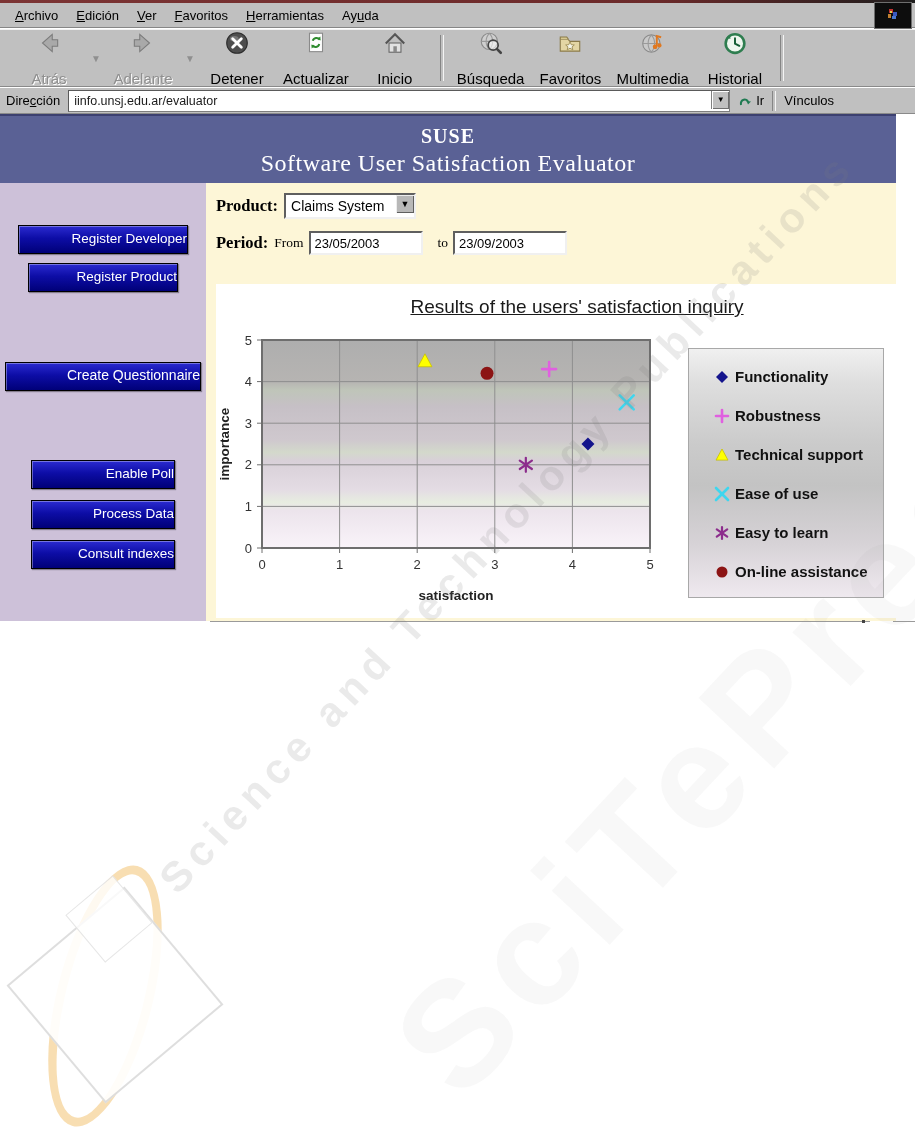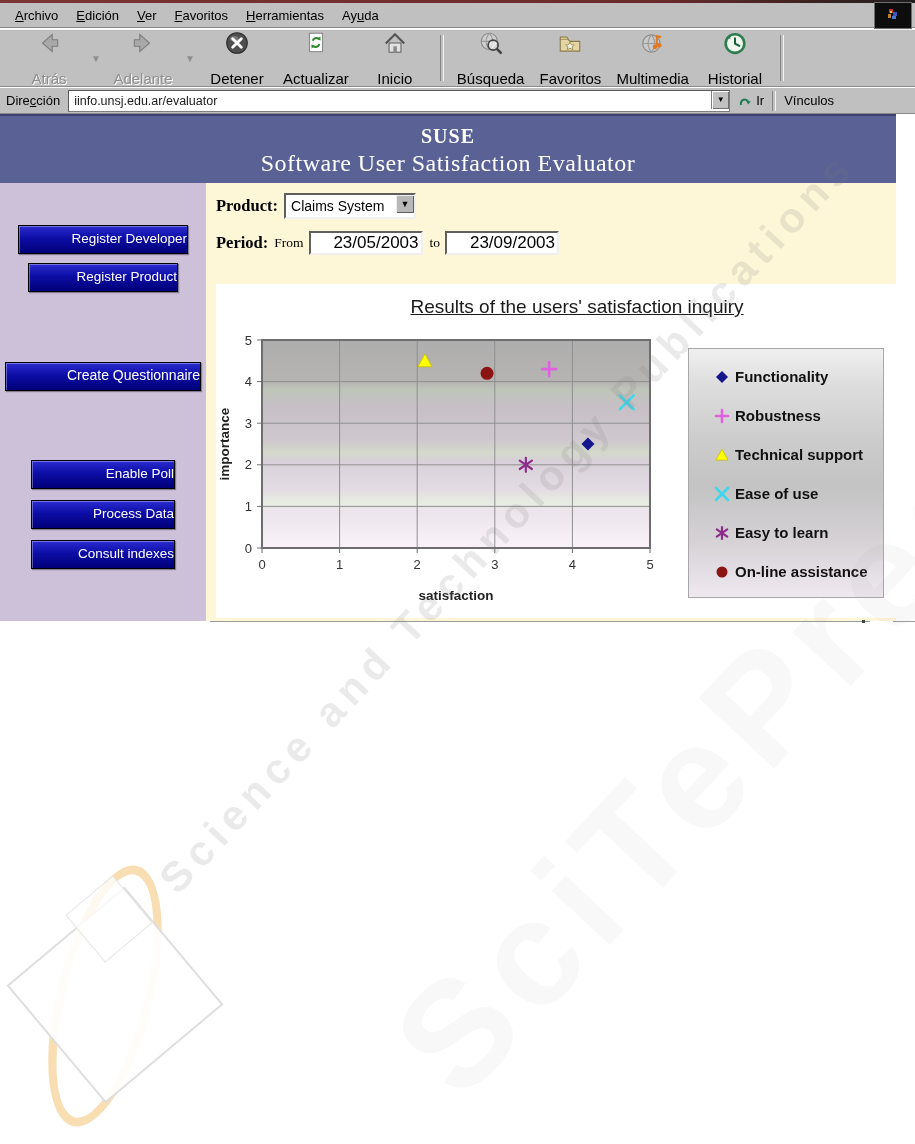--- a/index.html
+++ b/index.html
@@ -70,23 +70,23 @@
   .row-product{top:10px;text-align:right;}
   .row-period{top:48px;}
   .f-label{font-family:"Liberation Serif",serif;font-weight:bold;font-size:16.5px;color:#000;margin-right:6px;}
   .f-small{font-family:"Liberation Serif",serif;font-size:13.5px;color:#000;margin-right:5px;}
   .selectbox{display:flex;align-items:center;height:22px;background:#fff;border:2px solid;
              border-color:#5f5f5f #f0f0f0 #f0f0f0 #5f5f5f;position:relative;width:128px;}
   .selectbox .sel-text{font-size:14px;color:#000;padding-left:5px;white-space:nowrap;}
   .sel-btn{position:absolute;right:0;top:0;width:18px;height:18px;background:#b8b8b8;
            box-shadow:inset 1px 1px 0 #ededed, inset -1px -1px 0 #5f5f5f;
            display:flex;align-items:center;justify-content:center;font-size:9px;color:#000;}
-  .date-input{width:104px;height:18px;background:#fff;border:2px solid;margin-right:7px;
+  .date-input{width:104px;height:18px;background:#fff;border:2px solid;margin-right:15px;
               border-color:#5f5f5f #f0f0f0 #f0f0f0 #5f5f5f;font-family:"Liberation Sans",sans-serif;
-              font-size:17px;color:#000;padding-left:4px;outline:0;text-align:right;}
+              font-size:13px;color:#000;padding-left:4px;outline:0;}
 
   
   .panel{position:absolute;left:10px;top:101px;width:680px;height:334px;background:#fff;}
   .chart-title{position:absolute;left:0;top:12px;width:100%;text-align:center;font-size:19px;
                color:#1a1a1a;text-decoration:underline;font-family:"Liberation Sans",sans-serif;margin-left:21px;}
   .chart-svg{position:absolute;left:0;top:50px;}
   .legend{position:absolute;left:472px;top:64px;width:196px;height:250px;box-sizing:border-box;
           border:1px solid #a8a8a8;padding:8px 0 0 24px;
           background:linear-gradient(180deg,#f0f0f0 0%,#dedede 14%,#cbcbcb 38%,#c3c3c3 55%,#d6d2d6 78%,#efe9ef 100%);text-align:center;}
   .lg-item{display:flex;align-items:center;height:39px;}

